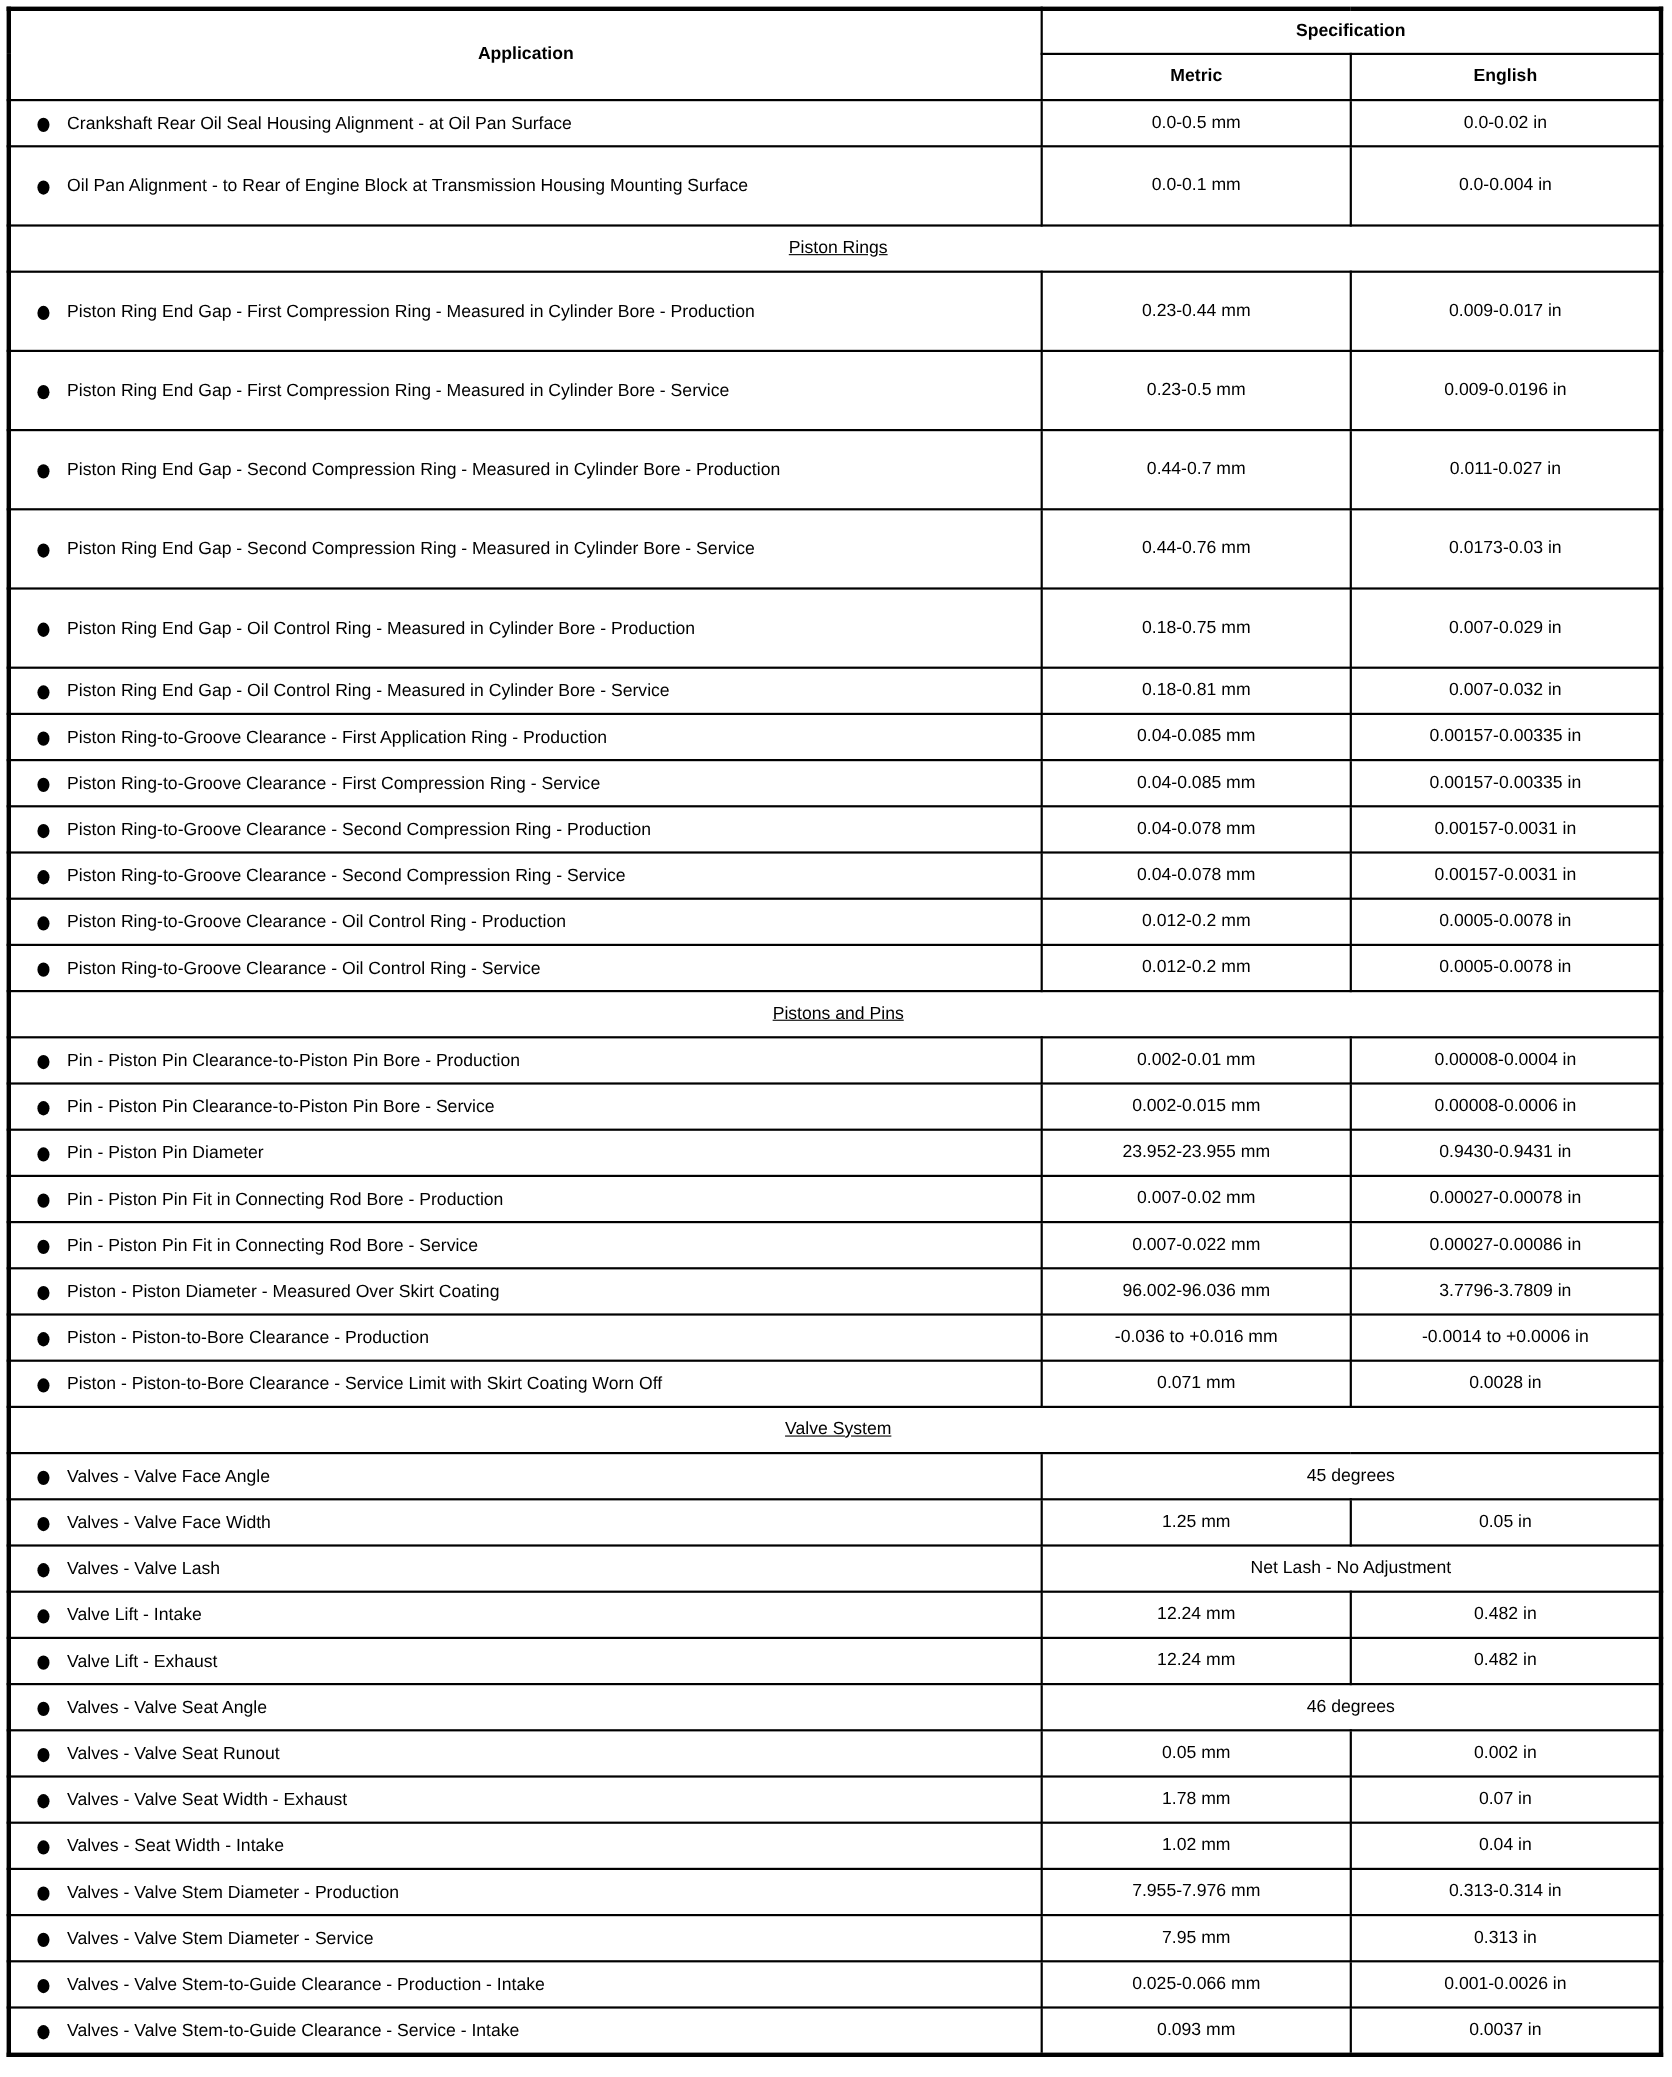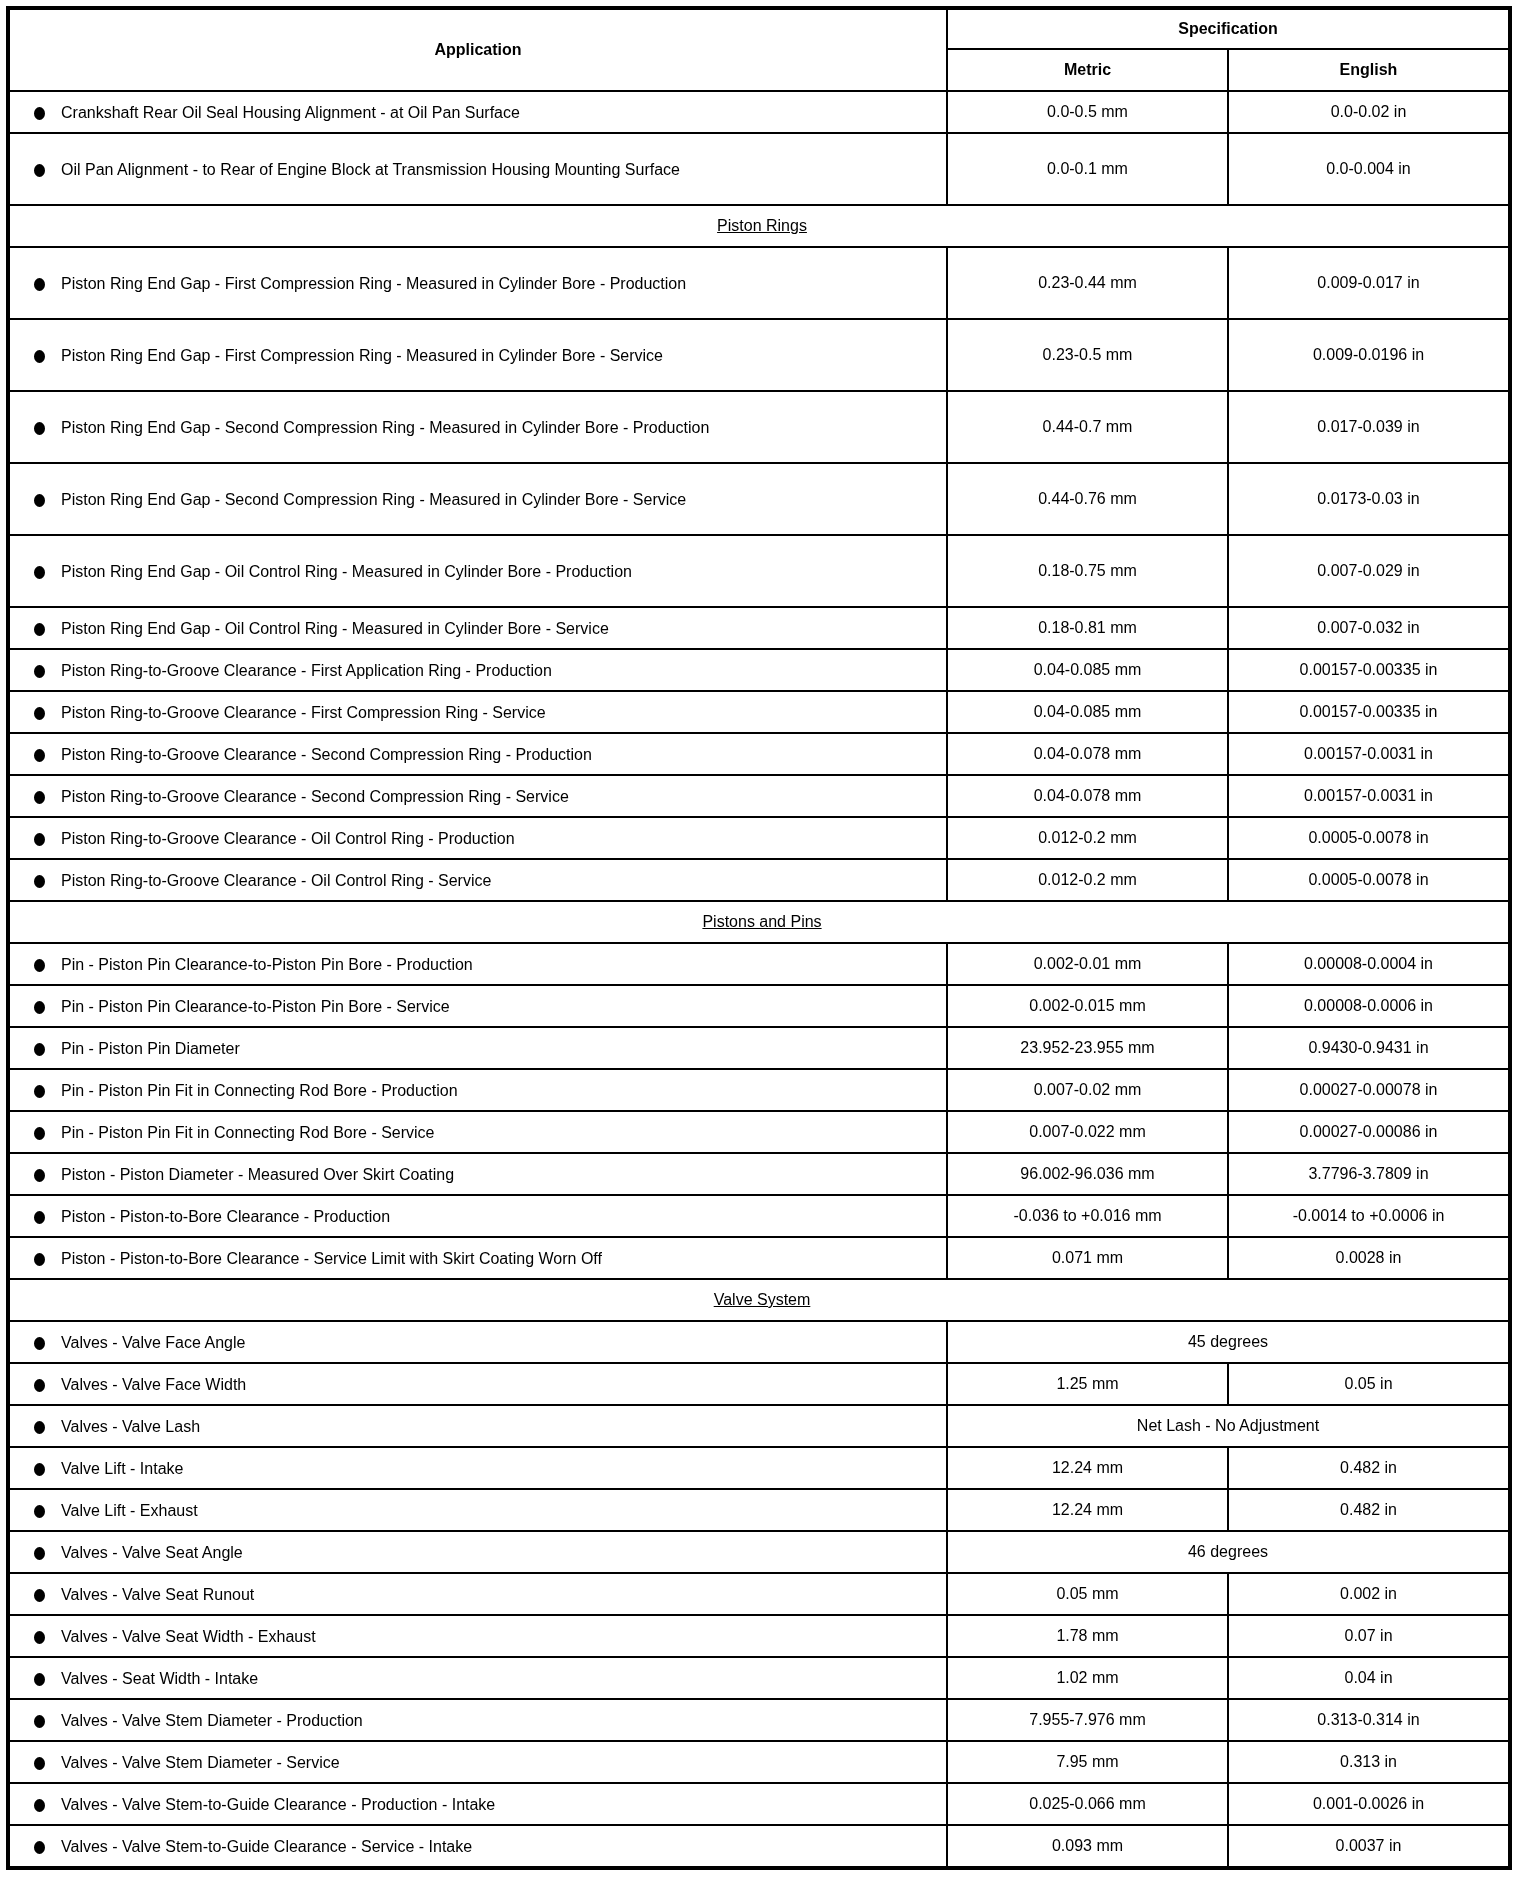--- a/index.html
+++ b/index.html
@@ -96,21 +96,21 @@
         <td class="val">0.009-0.0196 in</td>
       </tr>
       <tr class="r2">
         <td class="app">
           <div class="wrap">
             <span class="bullet"></span>
             <span>Piston Ring End Gap - Second Compression Ring - Measured in Cylinder Bore - Production</span>
           </div>
         </td>
         <td class="val">0.44-0.7 mm</td>
-        <td class="val">0.017-0.039 in</td>
+        <td class="val">0.011-0.027 in</td>
       </tr>
       <tr class="r2">
         <td class="app">
           <div class="wrap">
             <span class="bullet"></span>
             <span>Piston Ring End Gap - Second Compression Ring - Measured in Cylinder Bore - Service</span>
           </div>
         </td>
         <td class="val">0.44-0.76 mm</td>
         <td class="val">0.0173-0.03 in</td>

